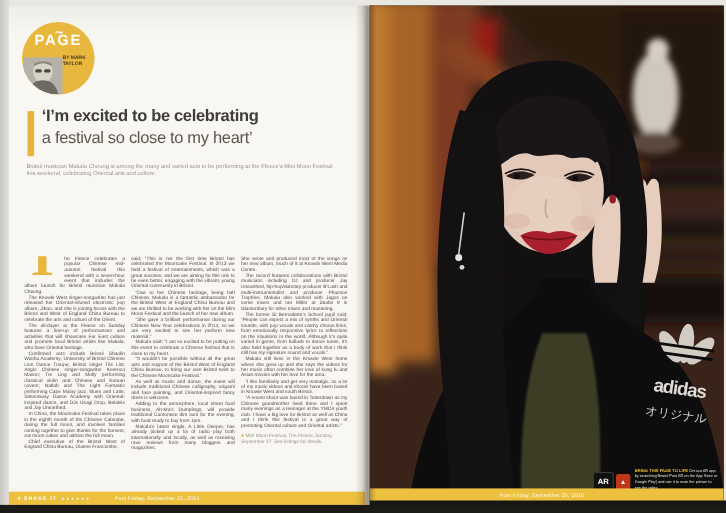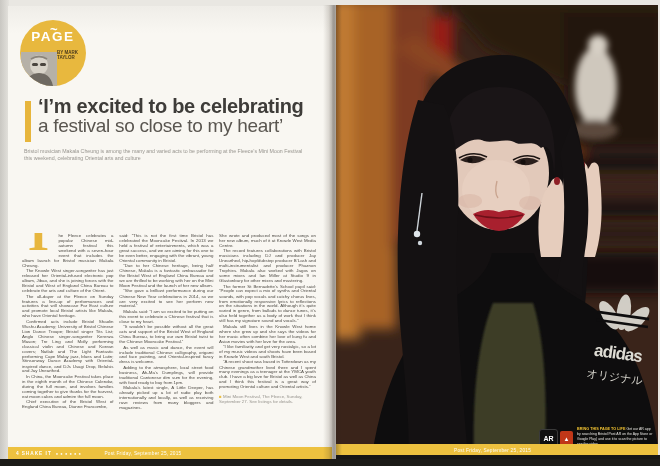--- a/index.html
+++ b/index.html
@@ -17,22 +17,22 @@
        background:#e8b83e;overflow:hidden;}
   .badge-squiggle{position:absolute;left:30px;top:2px;color:#fff;font-size:13px;font-weight:bold;}
   .badge-title{position:absolute;left:0;top:9px;width:66px;text-align:center;color:#fff;
        font-size:13.5px;font-weight:bold;letter-spacing:1.5px;}
   .badge-byline{position:absolute;left:37px;top:30px;width:56px;transform:scale(.5);
        transform-origin:top left;color:#4a3a1d;font-weight:bold;font-size:9px;line-height:10px;}
   .columnist{position:absolute;left:1px;top:32px;}
 
   .headline-bar{position:absolute;left:17px;top:95px;width:6px;height:41px;background:#e7b53c;}
   .headline{position:absolute;left:30px;top:90px;width:290px;line-height:20px;letter-spacing:-.3px;}
-  .headline .l1{font-size:20px;font-weight:bold;color:#3e3c39;}
-  .headline .l2{font-size:19px;font-weight:normal;color:#5a5650;}
+  .headline .l1{font-size:15px;font-weight:bold;color:#3e3c39;}
+  .headline .l2{font-size:15px;font-weight:normal;color:#5a5650;}
 
   .standfirst-wrap{position:absolute;left:16px;top:142px;width:300px;height:22px;overflow:hidden;}
   .standfirst{width:572px;transform:scale(.5);transform-origin:top left;
        font-size:10.5px;line-height:12.5px;color:#97948e;}
 
   .bodywrap{position:absolute;left:14px;top:227px;width:294px;height:210px;overflow:hidden;}
   .bodyscale{width:668px;height:478px;transform:scale(.44);transform-origin:top left;
        display:flex;gap:13px;}
   .col{font-size:10px;line-height:11.3px;color:#4c4943;text-align:justify;}
   .col1{width:208px;}.col2{width:214px;}.col3{width:220px;}

